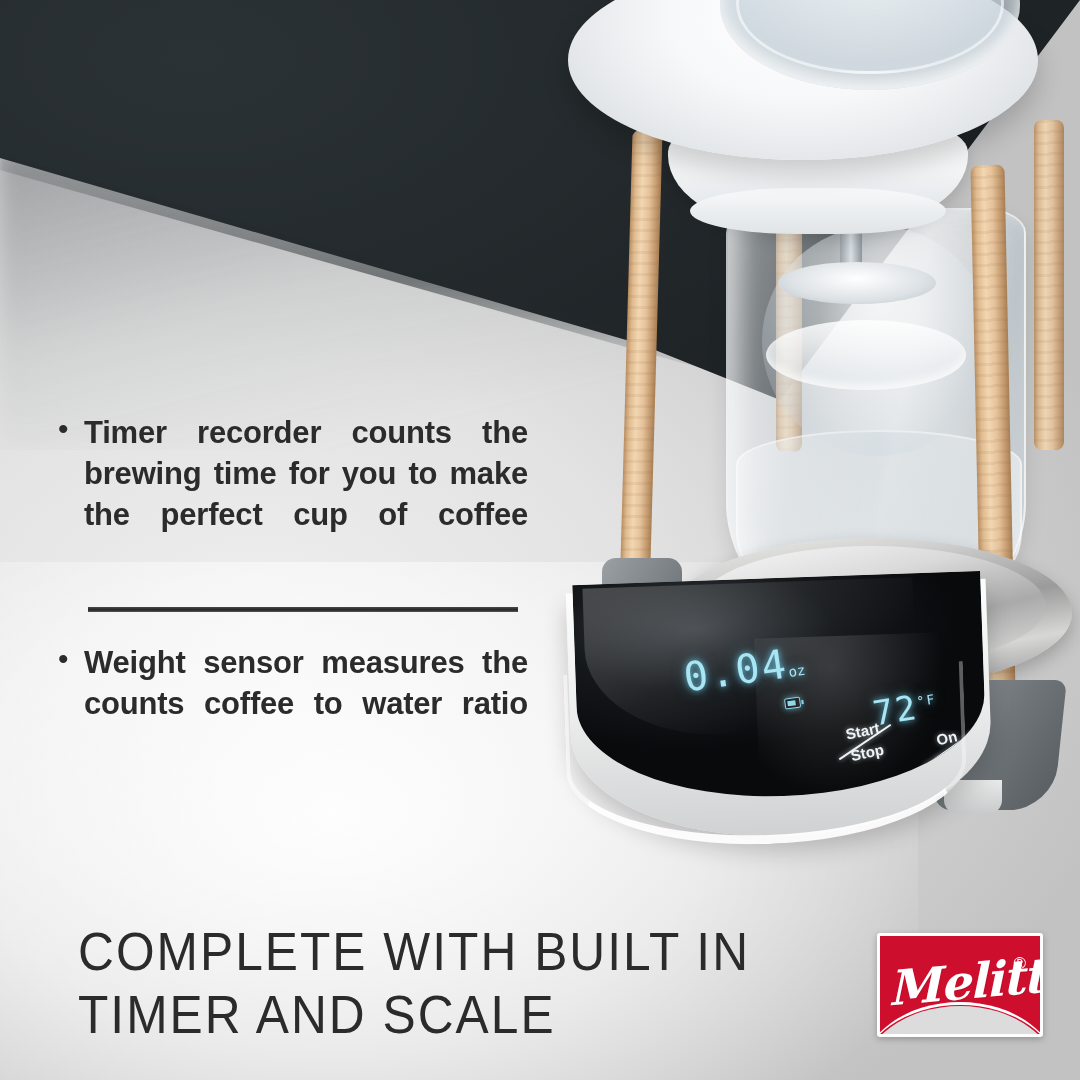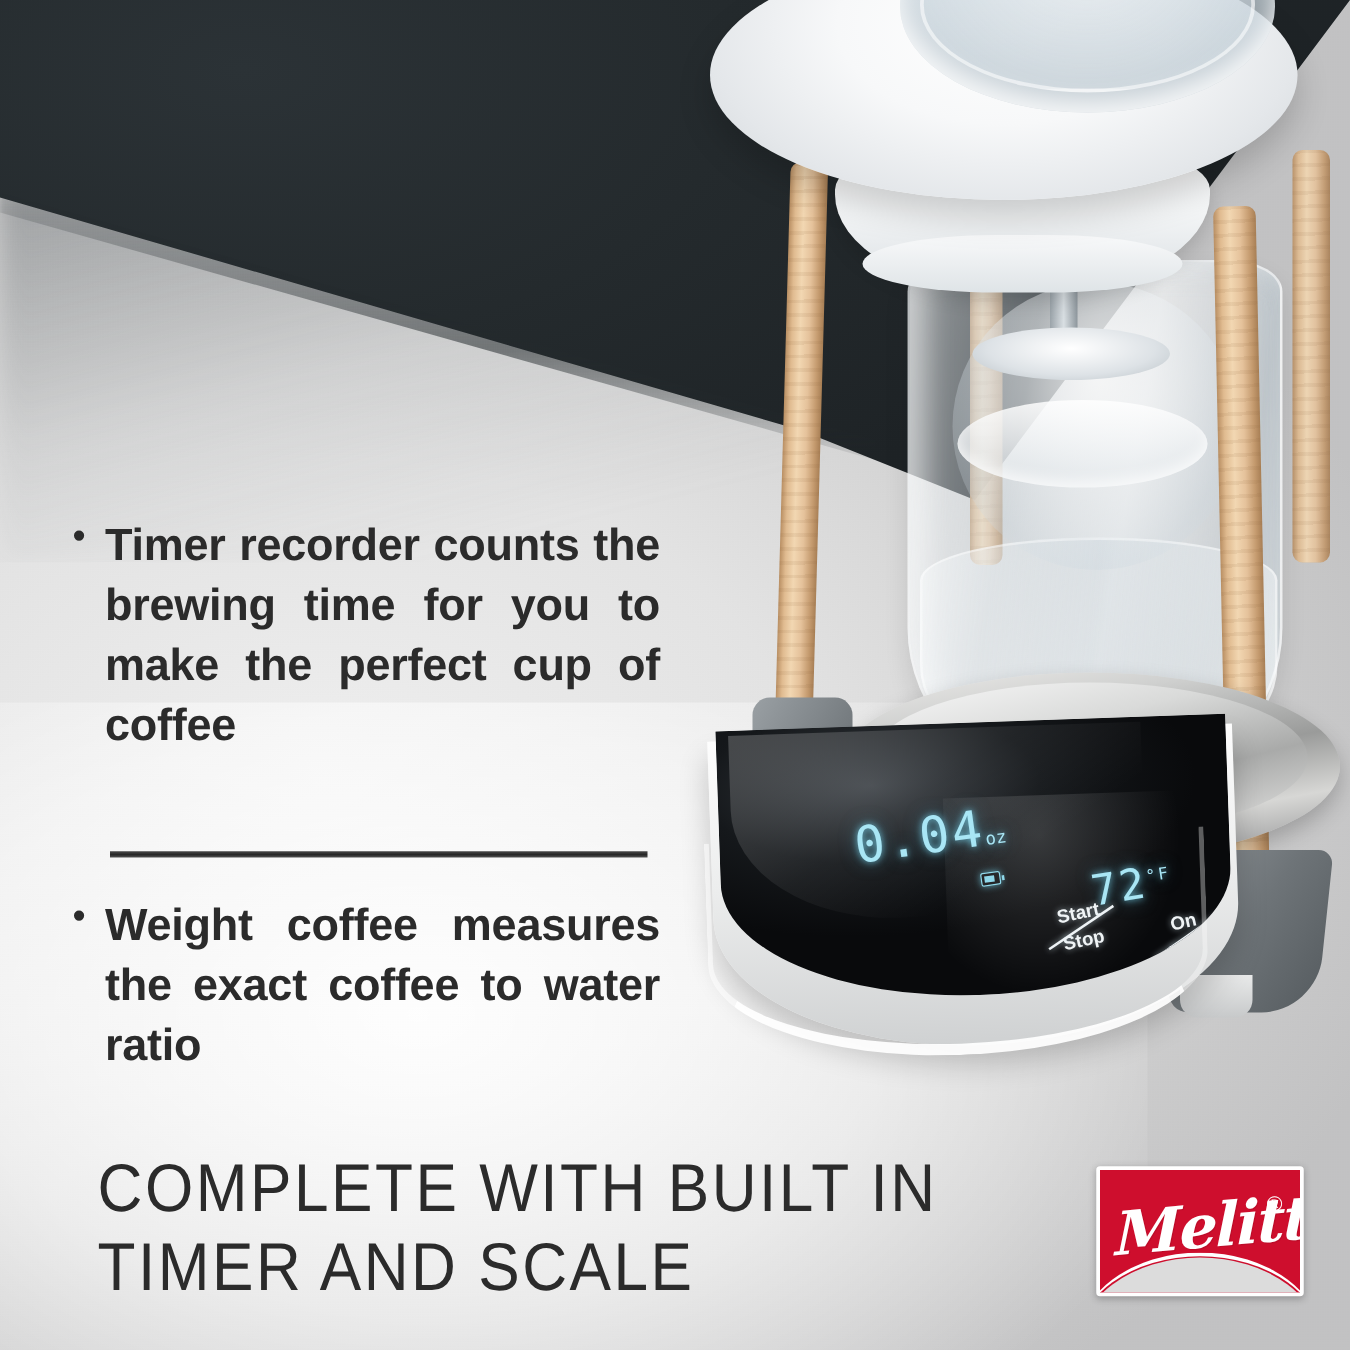--- a/index.html
+++ b/index.html
@@ -272,21 +272,21 @@
     flex: 0 0 auto;
     width: 26px;
     color: #2b2b2b;
     font-size: 30px;
     line-height: 1.02;
     padding-top: 2px;
   }
   .bullet-text {
     flex: 1 1 auto;
     color: #2b2b2b;
-    font-size: 36px;
+    font-size: 31px;
     line-height: 1.33;
     font-weight: 700;
     letter-spacing: -0.2px;
   }
   .bullet-text.justified { text-align: justify; }
   .bullet-text.justified::after { content: ""; display: inline-block; width: 100%; }
 
   .divider {
     width: 430px; height: 5px;
     background: linear-gradient(180deg, #4a4a4a, #262626 55%, #555 100%);
@@ -420,21 +420,21 @@
 
     <div class="bullet-row">
       <span class="bullet-dot">•</span>
       <span class="bullet-text justified">Timer recorder counts the brewing time for you to make the perfect cup of coffee</span>
     </div>
 
     <div class="divider"></div>
 
     <div class="bullet-row">
       <span class="bullet-dot">•</span>
-      <span class="bullet-text justified">Weight coffee measures the exact coffee to water ratio</span>
+      <span class="bullet-text justified">Weight sensor measures the counts coffee to water ratio</span>
     </div>
 
   </div>
 
   <div id="headline">
     <div>COMPLETE WITH BUILT IN</div>
     <div>TIMER AND SCALE</div>
   </div>
 
   <div id="logo">

